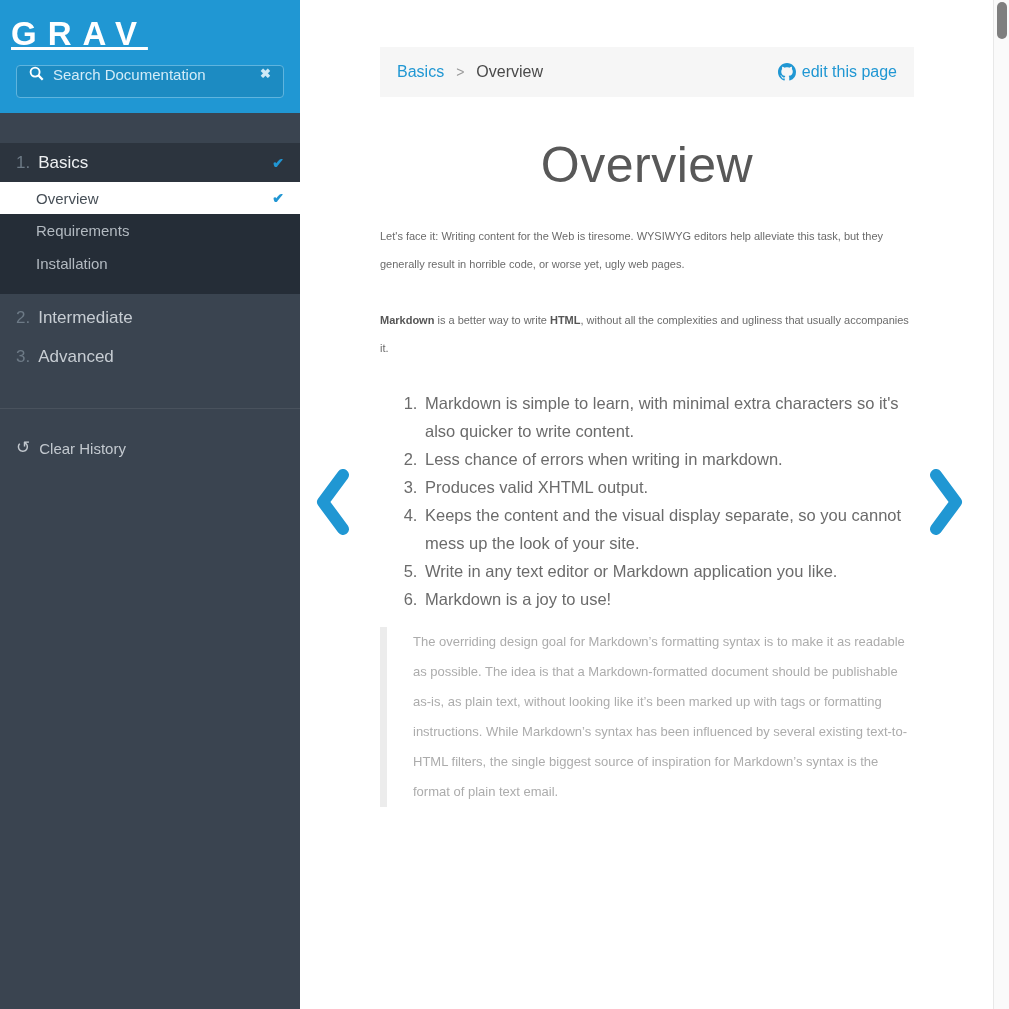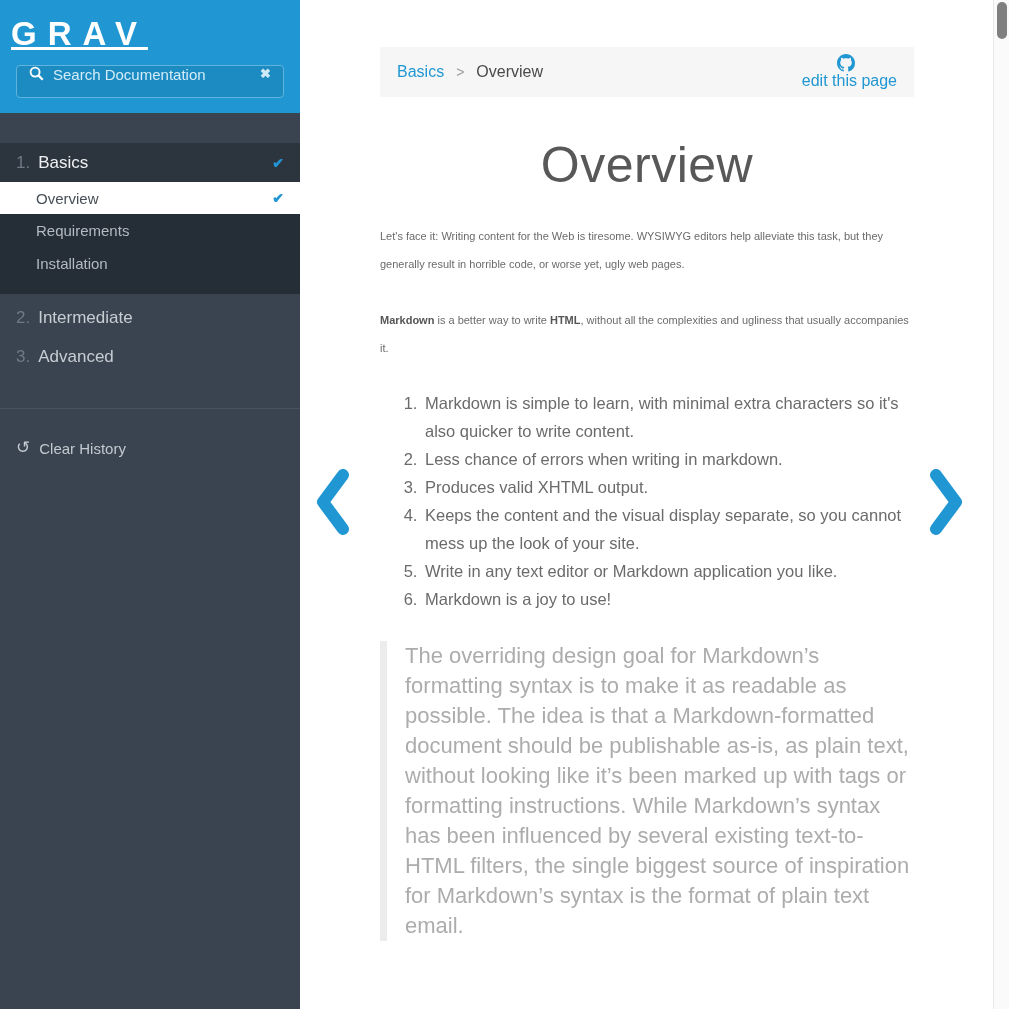--- a/index.html
+++ b/index.html
@@ -41,32 +41,32 @@
   
   .main { position:absolute; left:300px; top:0; width:693px; height:1009px; background:#ffffff; }
   .container { width:534px; margin-left:80px; }
 
   .breadcrumb-bar { margin-top:47px; height:50px; background:#f6f6f6; display:flex; align-items:center;
                     padding:0 17px; font-size:16px; }
   .crumb-link { color:#2097d3; text-decoration:none; cursor:pointer; }
   .crumb-sep { color:#9a9a9a; margin:0 12px; font-size:14px; }
   .crumb-current { color:#4a4a4a; }
   .edit-link { margin-left:auto; display:flex; align-items:center; color:#2097d3; text-decoration:none;
-               font-size:16px; cursor:pointer;flex-direction:column; }
+               font-size:16px; cursor:pointer; }
   .edit-link svg { margin-right:6px; }
 
   h1.page-title { margin-top:39px; text-align:center; font-size:50px; font-weight:500; color:#585858;
                   letter-spacing:0.5px; }
 
   .article p { font-size:11px; line-height:28px; color:#6b6b6b; margin-top:28px; }
   .article p b { color:#565656; }
   .article ol { margin-top:27px; padding-left:42px; }
   .article ol li { font-size:16.5px; line-height:28px; color:#6b6b6b; padding-left:3px; }
-  .article blockquote { margin-top:28px; border-left:7px solid #ececec; padding-left:18px;
-                        font-size:22px; line-height:30px; color:#acacac; }
+  .article blockquote { margin-top:14px; border-left:7px solid #ececec; padding-left:26px;
+                        font-size:13px; line-height:30px; color:#acacac; }
 
   .chevron { position:absolute; top:469px; cursor:pointer; }
   .chevron-prev { left:16px; }
   .chevron-next { right:30px; }
 
   
   .scrollbar { position:absolute; right:0; top:0; width:16px; height:1009px; background:#fafafa;
                border-left:1px solid #e8e8e8; }
   .scroll-thumb { position:absolute; top:2px; left:3px; width:10px; height:37px; background:#7f7f7f;
                   border-radius:5px; }

